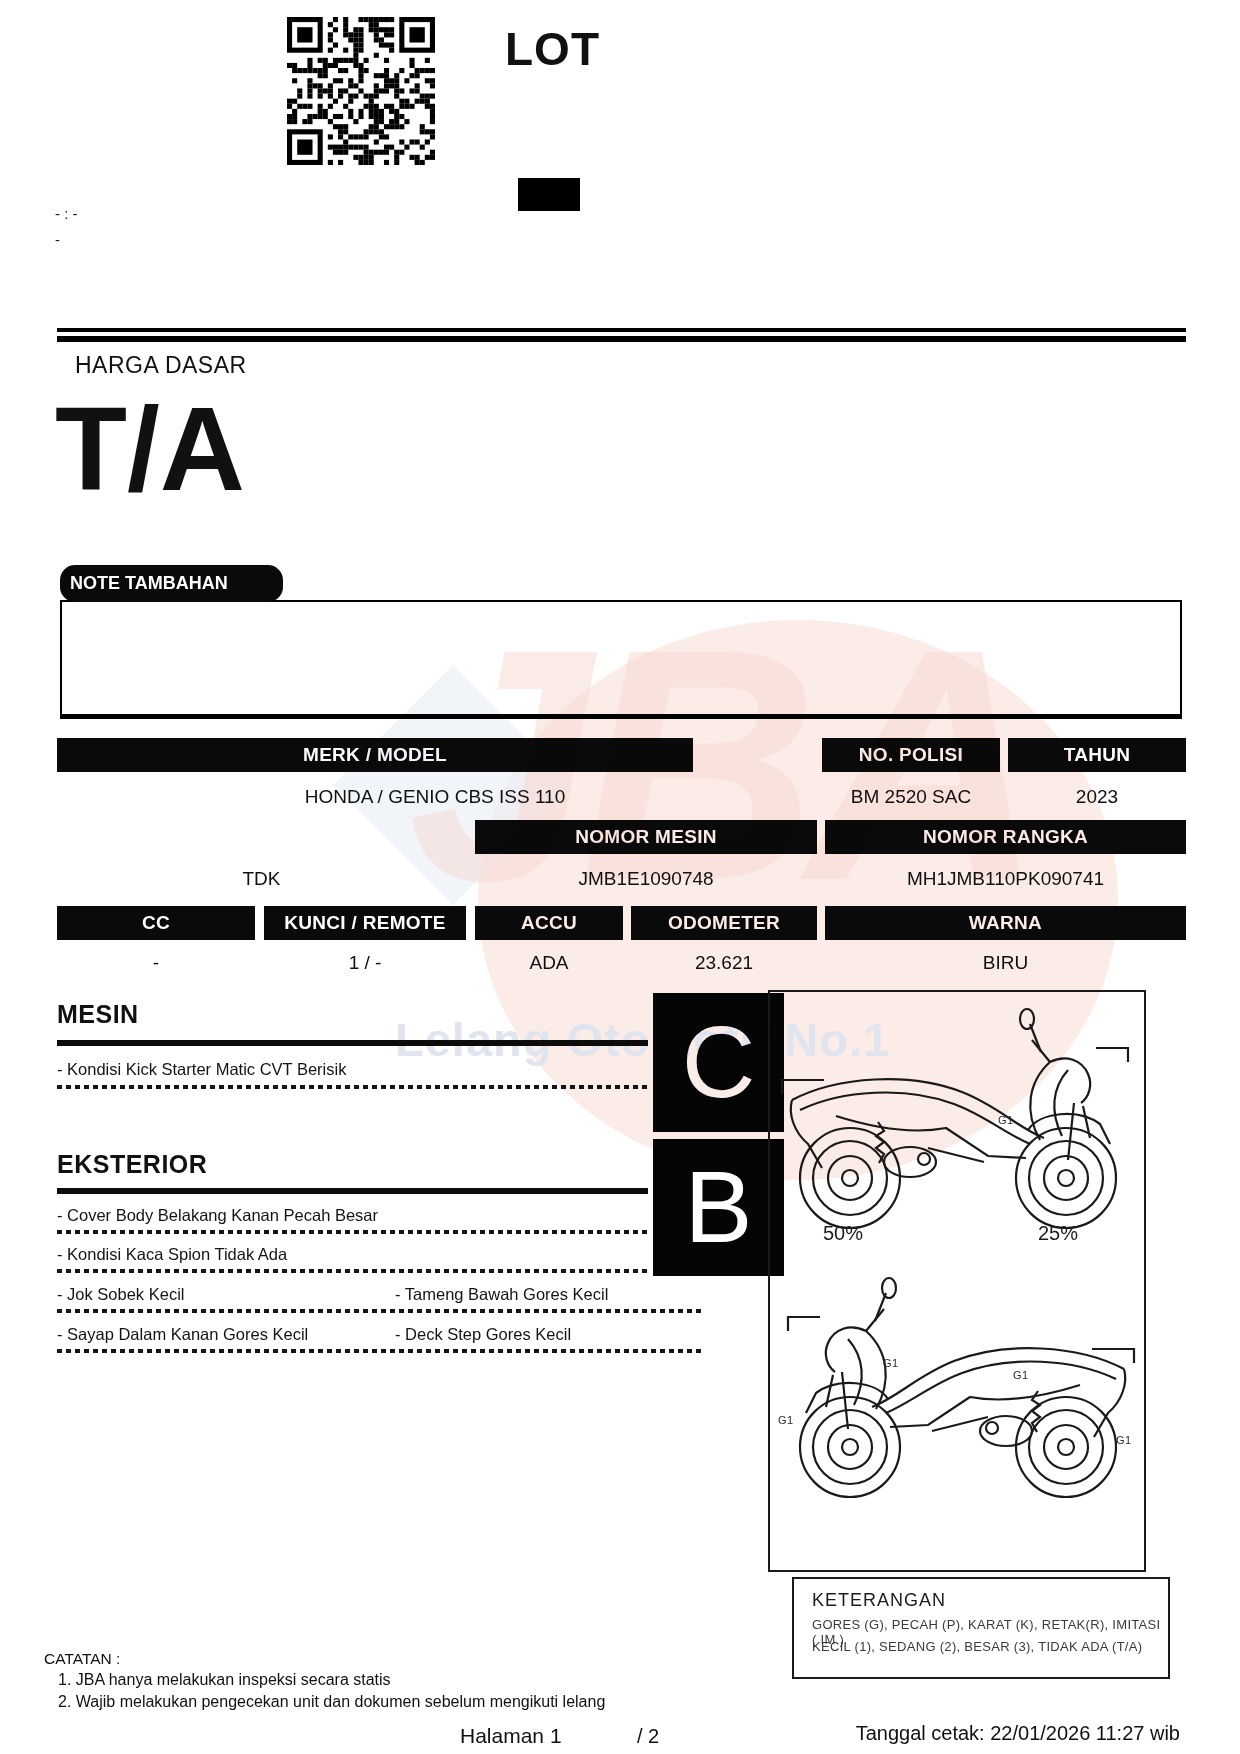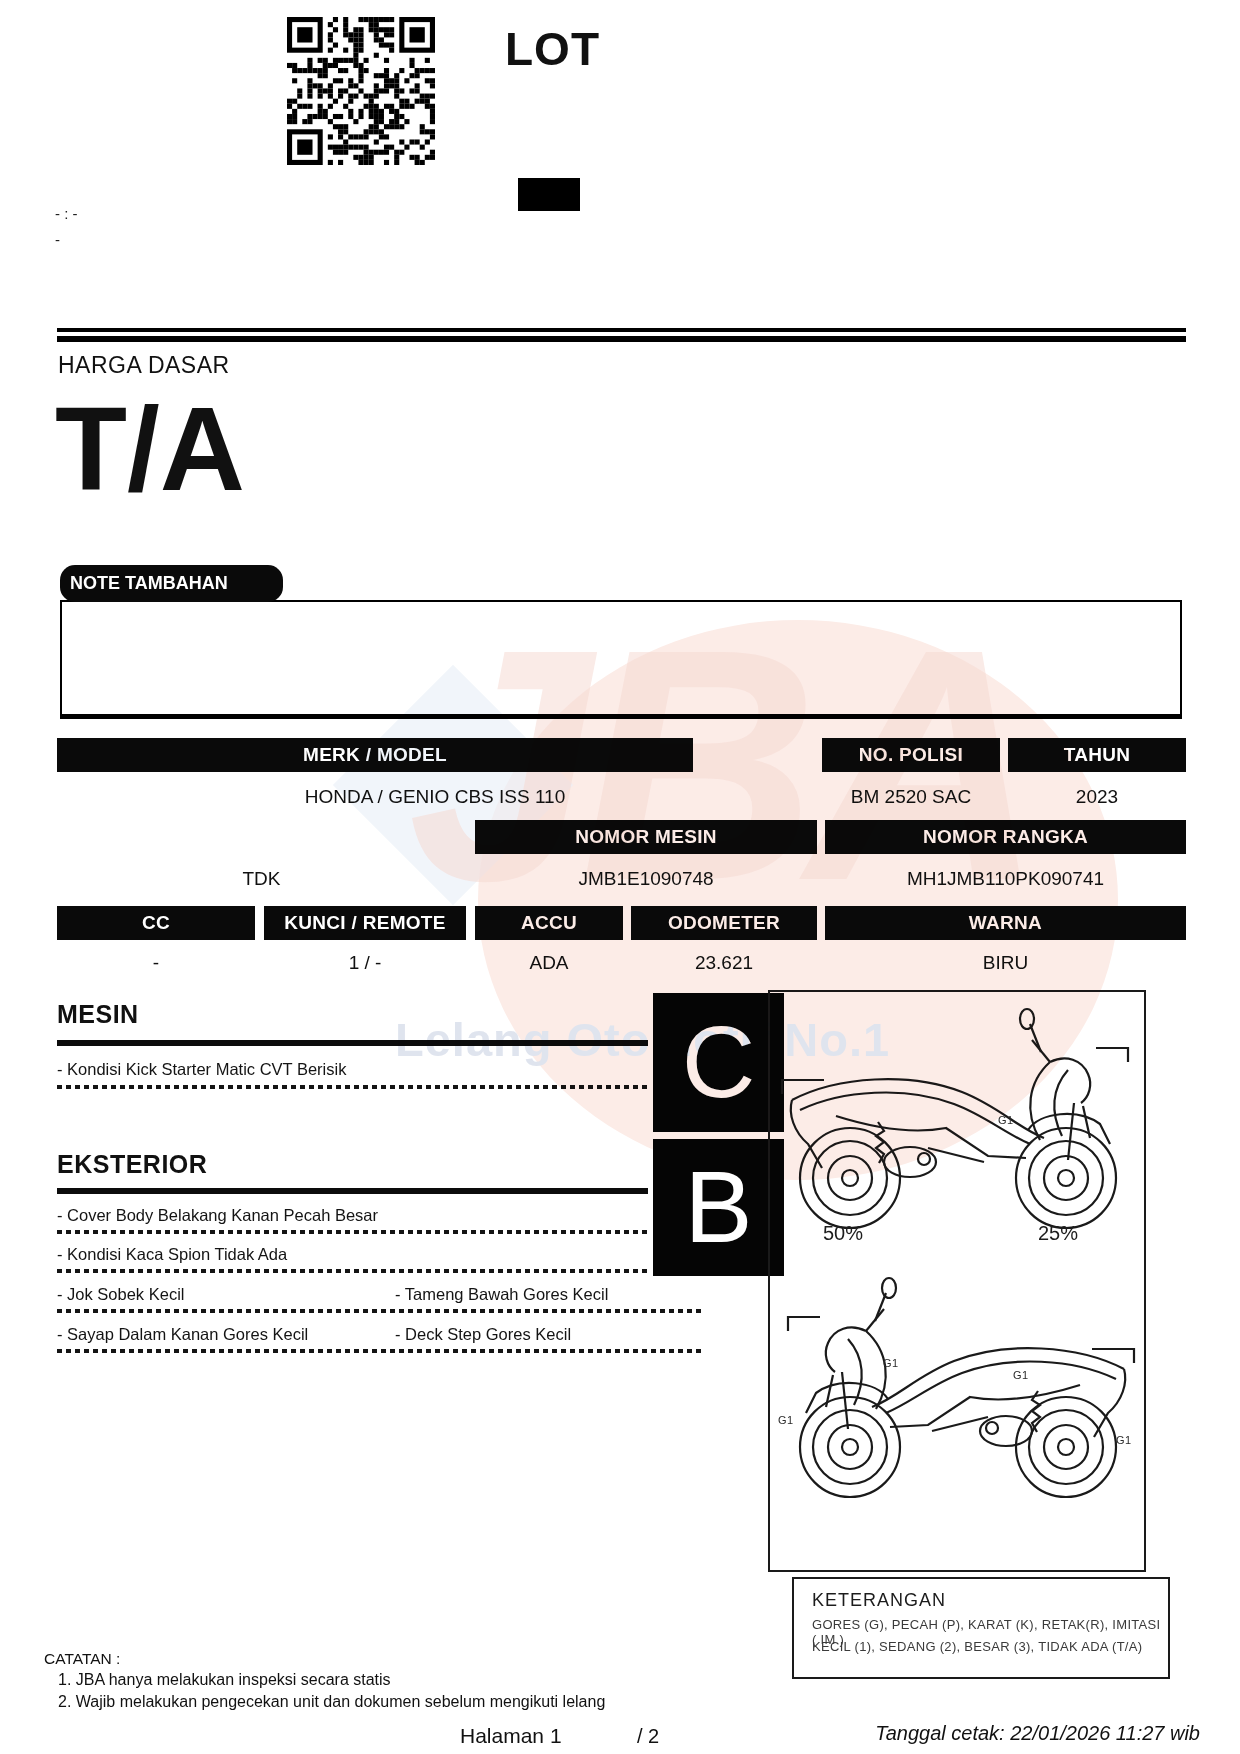--- a/index.html
+++ b/index.html
@@ -9,21 +9,21 @@
     margin:0 auto;overflow:hidden;
   }
   .abs{position:absolute;}
   
   .lot-title{font-size:46px;font-weight:bold;letter-spacing:1px;}
   .lot-box{background:#000;}
   .dash{font-size:15px;color:#222;}
   
   .rule-double{border-top:4px solid #000;border-bottom:6px solid #000;height:4px;}
   
-  .harga-label{font-size:23px;letter-spacing:.5px;}
+  .harga-label{font-size:23px;letter-spacing:.5px;margin-left:17px;}
   .harga-value{font-size:118px;font-weight:bold;line-height:1;}
   
   .note-label{background:#0a0a0a;color:#fff;font-weight:bold;font-size:18px;
     display:flex;align-items:center;padding-left:10px;z-index:3;}
   .note-box{border:2px solid #000;border-bottom-width:5px;}
   
   .bar{background:#0a0a0a;color:#fff;font-weight:bold;font-size:19px;
     display:flex;align-items:center;justify-content:center;height:34px;letter-spacing:.3px;}
   .val{font-size:19px;display:flex;align-items:center;justify-content:center;height:30px;}
   
@@ -484,21 +484,21 @@
     <div class="abs ket-line" style="left:18px;top:38px;">GORES (G), PECAH (P), KARAT (K), RETAK(R), IMITASI ( IM )</div>
     <div class="abs ket-line" style="left:18px;top:60px;">KECIL (1), SEDANG (2), BESAR (3), TIDAK ADA (T/A)</div>
   </div>
 
   <div class="abs catatan-title" style="left:44px;top:1650px;">CATATAN :</div>
   <div class="abs catatan-item" style="left:58px;top:1671px;">1. JBA hanya melakukan inspeksi secara statis</div>
   <div class="abs catatan-item" style="left:58px;top:1693px;">2. Wajib melakukan pengecekan unit dan dokumen sebelum mengikuti lelang</div>
 
   <div class="abs foot" style="left:460px;top:1724px;font-size:21px;">Halaman 1</div>
   <div class="abs foot" style="left:637px;top:1725px;">/ 2</div>
-  <div class="abs foot" style="right:40px;top:1722px;font-style:italic;">Tanggal cetak: 22/01/2026 11:27 wib</div>
+  <div class="abs foot" style="right:60px;top:1722px;">Tanggal cetak: 22/01/2026 11:27 wib</div>
 
   <div class="abs wm" style="left:8px;top:0;width:1096px;height:1754px;text-decoration:underline;">
     <div class="abs wm-blob" style="left:470px;top:620px;width:640px;height:560px;background:#fcece7;"></div>
     <div class="abs wm-diamond" style="left:360px;top:700px;width:170px;height:170px;"></div>
     <div class="abs wm-brand" style="left:400px;top:600px;">JBA</div>
     <div class="abs wm-tagline" style="left:387px;top:1012px;">Lelang Otomotif No.1</div>
   </div>
 
 </div>
 

